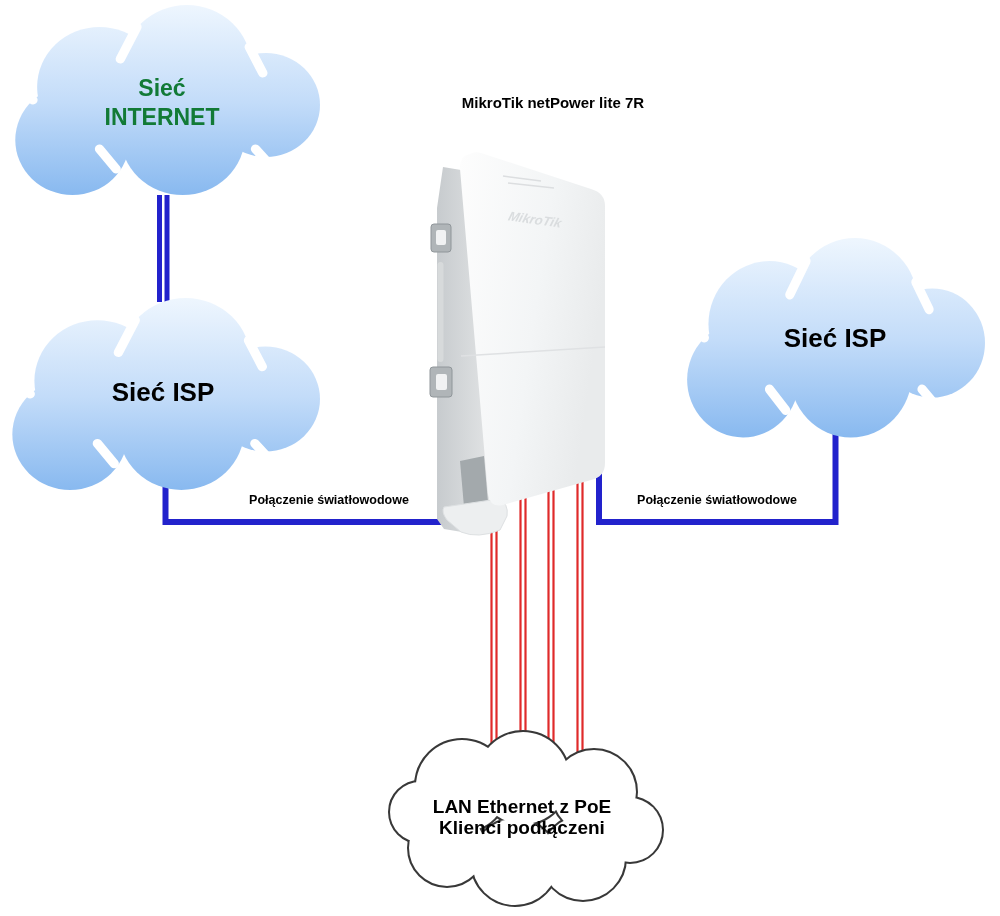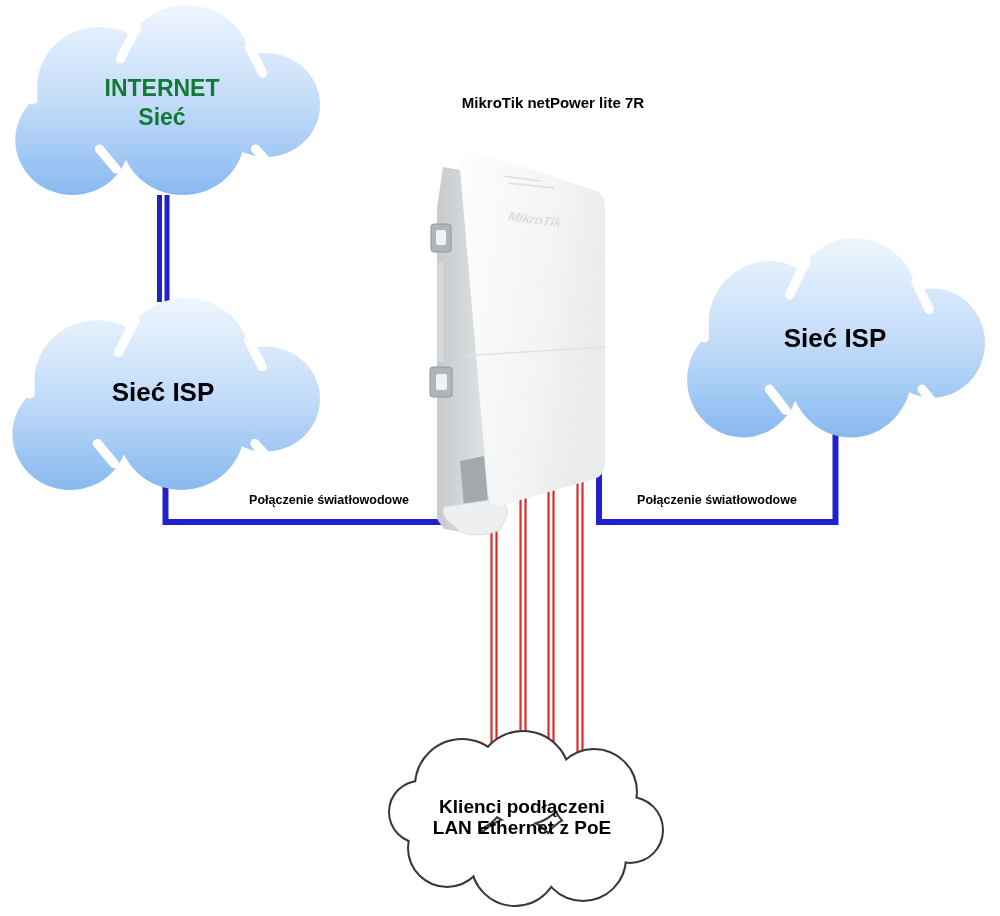--- a/index.html
+++ b/index.html
@@ -145,31 +145,31 @@
         <circle cx="583" cy="858" r="42"></circle>
         <circle cx="515" cy="862" r="43"></circle>
         <circle cx="447" cy="848" r="38"></circle>
       </g>
     </g>
   </svg>
 
   <div class="lbl title-lbl">MikroTik netPower lite 7R</div>
 
   <div class="lbl internet-lbl">
+    <span>Sieć</span>
     <span>INTERNET</span>
-    <span>Sieć</span>
   </div>
 
   <div class="lbl isp-left-lbl">Sieć ISP</div>
 
   <div class="lbl isp-right-lbl">Sieć ISP</div>
 
   <div class="lbl fiber-lbl-left">Połączenie światłowodowe</div>
 
   <div class="lbl fiber-lbl-right">Połączenie światłowodowe</div>
 
   <div class="lbl clients-lbl">
+    <span>LAN Ethernet z PoE</span>
     <span>Klienci podłączeni</span>
-    <span>LAN Ethernet z PoE</span>
   </div>
 
   <div class="lbl device-logo-lbl">MikroTik</div>
 </div>
 
 </body></html>

